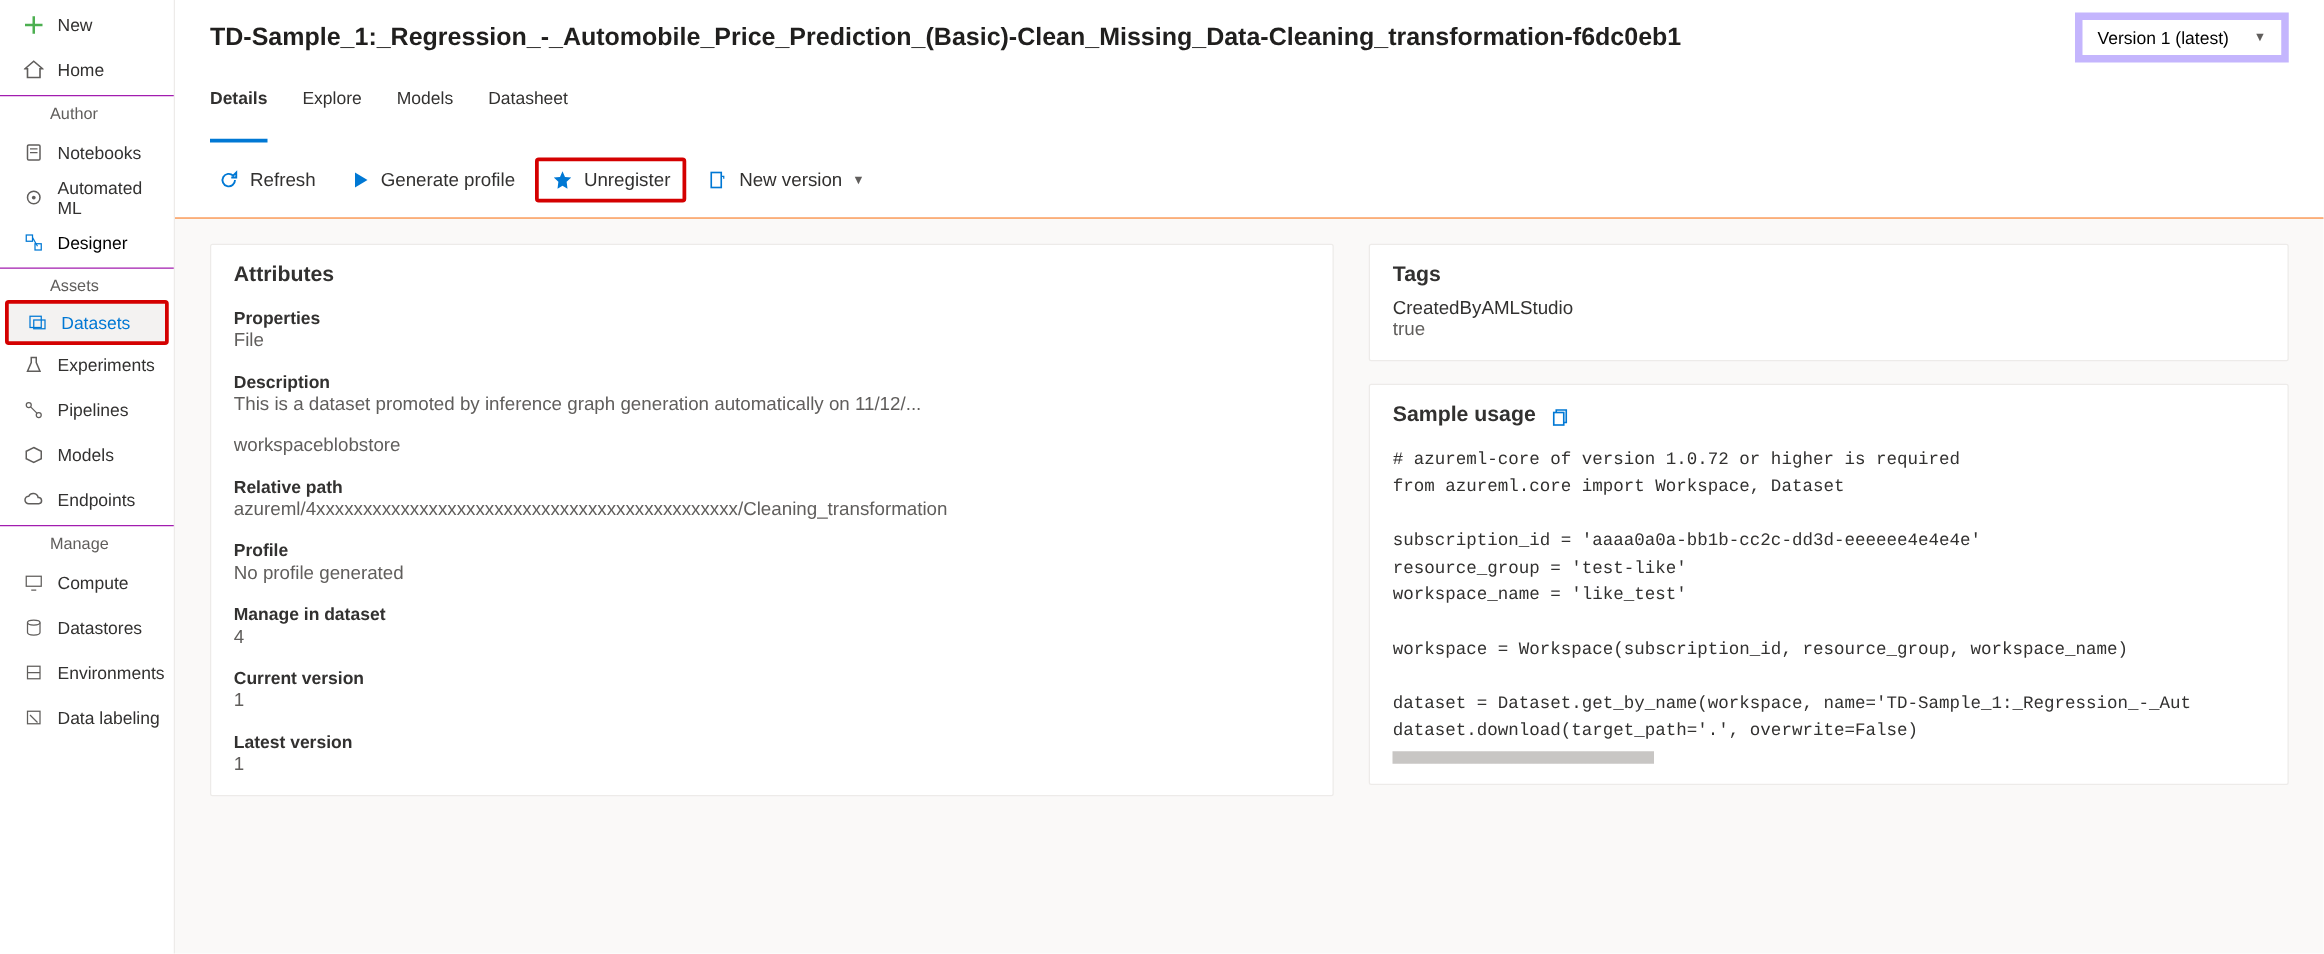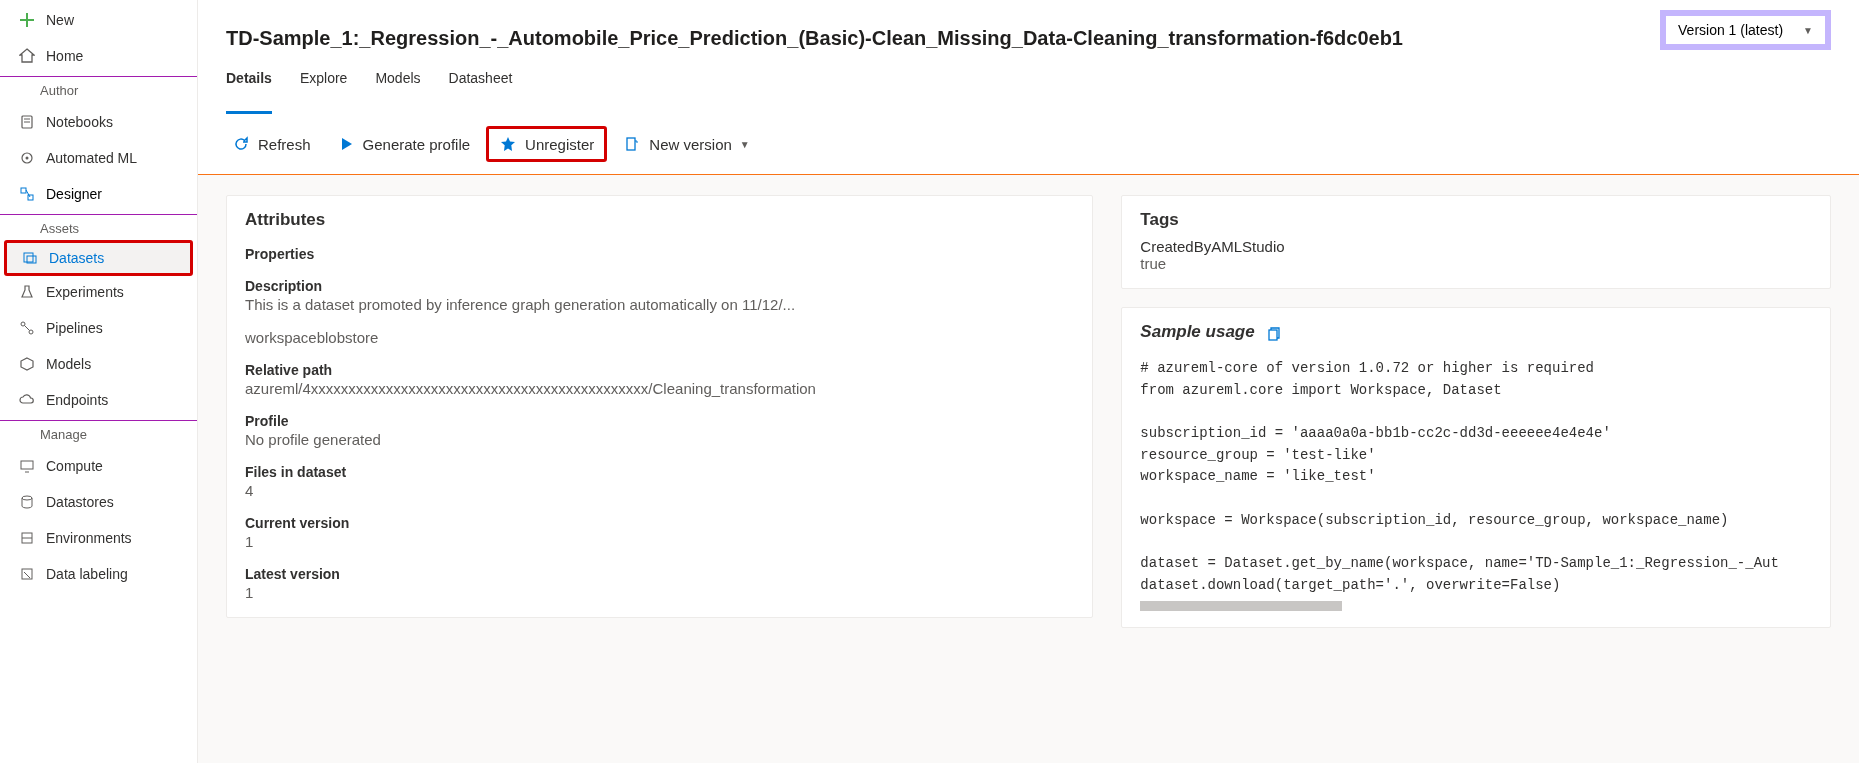--- a/index.html
+++ b/index.html
@@ -8,21 +8,21 @@
     font-size: 14px;
     color: #323130;
     background: #ffffff;
     display: flex;
     height: 763px;
     width: 1859px;
     overflow: hidden;
   }
   
   .sidebar {
-    width: 198px;
+    width: 140px;
     border-right: 1px solid #edebe9;
     background: #ffffff;
     padding-top: 2px;
     flex-shrink: 0;
   }
   .sidebar-item {
     display: flex;
     align-items: center;
     height: 36px;
     padding: 0 10px 0 18px;
@@ -62,21 +62,21 @@
   }
   
   .main {
     flex: 1;
     display: flex;
     flex-direction: column;
     overflow: hidden;
   }
   .header-row {
     display: flex;
-    align-items: flex-end;
+    align-items: center;
     justify-content: space-between;
     padding: 10px 28px 0 28px;
   }
   .title {
     font-size: 20px;
     font-weight: 600;
     color: #201f1e;
     word-break: break-all;
     flex: 1;
   }
@@ -169,21 +169,21 @@
   .tag-val { font-size: 15px; color: #605e5c; }
   .code-card pre {
     font-family: "Consolas", "Courier New", monospace;
     font-size: 14px;
     line-height: 1.55;
     white-space: pre;
     overflow-x: auto;
     margin-top: 10px;
     color: #323130;
   }
-  .code-header { display:flex; align-items:center; gap:10px;font-style:italic; }
+  .code-header { display:flex; align-items:center; gap:10px; }
   .copy-icon { color:#0078d4; cursor:pointer; }
   
   .hscroll-indicator {
     height: 10px;
     background: linear-gradient(to right, #c8c6c4 0 30%, transparent 30%);
     margin-top: 4px;
   }
 </style>
 </head>
 <body>
@@ -387,38 +387,39 @@
     </div>
   </div>
 
   <div class="content">
     <div class="col-left">
       <div class="card">
         <h2>Attributes</h2>
 
         <div class="attr-block">
           <div class="attr-label">Properties</div>
+          <div class="attr-value">File</div>
         </div>
         <div class="attr-block">
           <div class="attr-label">Description</div>
           <div class="attr-value">This is a dataset promoted by inference graph generation automatically on 11/12/...</div>
         </div>
         <div class="attr-block">
           <div class="attr-value">workspaceblobstore</div>
         </div>
         <div class="attr-block">
           <div class="attr-label">Relative path</div>
           <div class="attr-value">azureml/4xxxxxxxxxxxxxxxxxxxxxxxxxxxxxxxxxxxxxxxxxxxxx/Cleaning_transformation</div>
         </div>
         <div class="attr-block">
           <div class="attr-label">Profile</div>
           <div class="attr-value">No profile generated</div>
         </div>
         <div class="attr-block">
-          <div class="attr-label">Files in dataset</div>
+          <div class="attr-label">Manage in dataset</div>
           <div class="attr-value">4</div>
         </div>
         <div class="attr-block">
           <div class="attr-label">Current version</div>
           <div class="attr-value">1</div>
         </div>
         <div class="attr-block">
           <div class="attr-label">Latest version</div>
           <div class="attr-value">1</div>
         </div>

